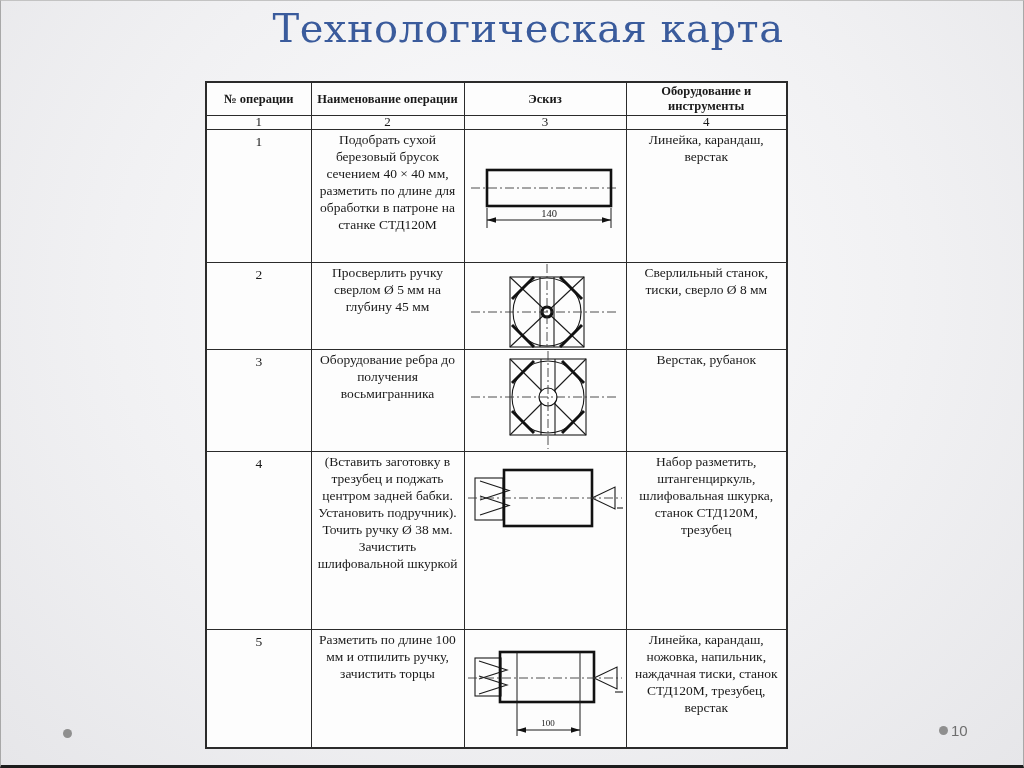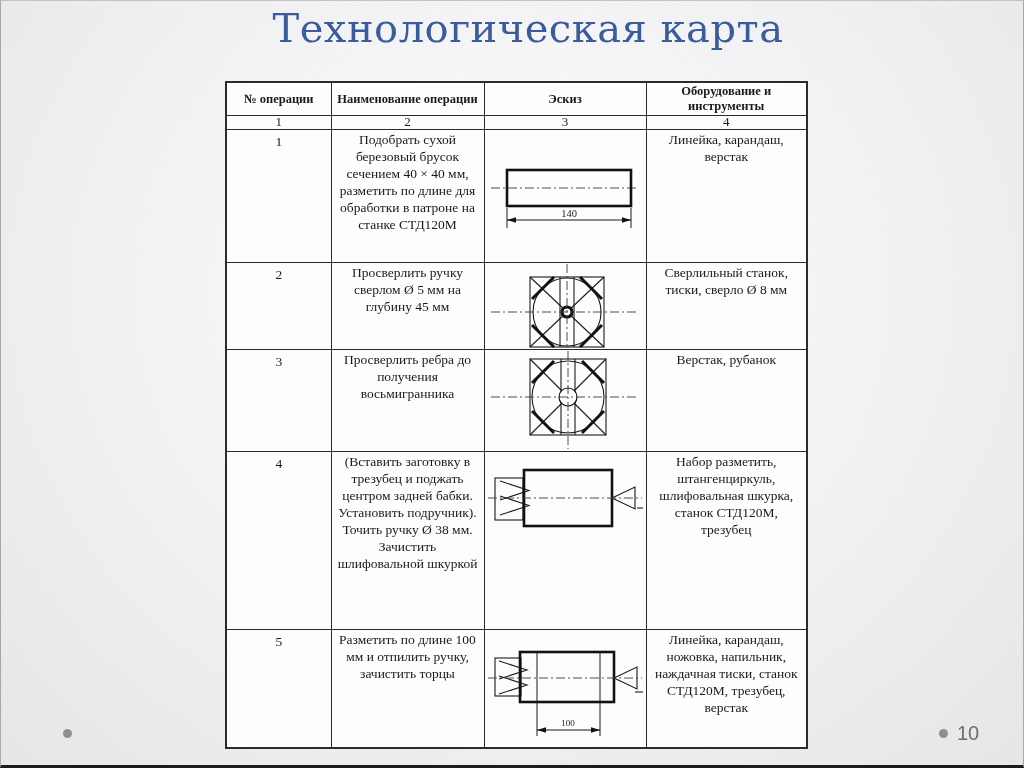--- a/index.html
+++ b/index.html
@@ -11,21 +11,21 @@
     box-sizing:border-box;
     font-family:"Liberation Serif","DejaVu Serif",serif;
     color:#1a1a1a;
   }
   .slide-title{
     position:absolute;top:4px;left:16px;width:100%;text-align:center;
     font-family:"DejaVu Serif","Liberation Serif",serif;
     font-size:40px;font-weight:400;color:#3a5b9c;letter-spacing:0.5px;
   }
   table.tech-table{
-    position:absolute;left:224px;top:80px;width:581px;
+    position:absolute;left:204px;top:80px;width:581px;
     border-collapse:collapse;table-layout:fixed;
     border:2px solid #2b2b2b;background:#fdfdfd;
   }
   .tech-table td,.tech-table th{
     border:1px solid #2b2b2b;padding:1px 4px;vertical-align:top;
     text-align:center;font-size:13.5px;line-height:1.26;overflow:hidden;
   }
   .tech-table th{font-size:12.5px;font-weight:bold;vertical-align:middle;line-height:1.2;padding:1px 2px;}
   tr.hdr{height:32px;} tr.colnums{height:14px;} 
   tr.r1{height:133px;} tr.r2{height:87px;} tr.r3{height:102px;} tr.r4{height:178px;} tr.r5{height:118px;}
@@ -34,22 +34,22 @@
   td.sketchcell{padding:0;text-align:center;}
   td.sketchcell svg{display:block;margin:0 auto;}
   svg .thin{stroke:#1a1a1a;stroke-width:1.1;fill:none;}
   svg .thick{stroke:#111;stroke-width:2.6;fill:none;}
   svg .chamfer{stroke:#111;stroke-width:3;fill:none;}
   svg .cl{stroke:#3a3a3a;stroke-width:0.9;fill:none;stroke-dasharray:9 3 2 3;}
   svg .dim{stroke:#1a1a1a;stroke-width:1;fill:none;}
   svg text{font-family:"Liberation Serif",serif;font-size:10.5px;fill:#1a1a1a;}
   .bullet-dot{position:absolute;width:9px;height:9px;border-radius:50%;background:#8f8f8f;}
   .page-num-group{
-    position:absolute;left:938px;top:721px;display:flex;align-items:center;gap:9px;
-    font-family:"Liberation Sans",sans-serif;font-size:20px;color:#6e6e6e;
+    position:absolute;left:938px;top:721px;display:flex;align-items:center;gap:3px;
+    font-family:"Liberation Sans",sans-serif;font-size:15px;color:#6e6e6e;
   }
   .page-num-group .dot{width:9px;height:9px;border-radius:50%;background:#8f8f8f;}
 </style>
 </head>
 <body>
 
 <div class="slide-title">Технологическая карта</div>
 
 <table class="tech-table">
   <colgroup>
@@ -109,21 +109,21 @@
         <circle cx="80" cy="49" r="5" fill="#fff" stroke="#111" stroke-width="3.2"></circle>
         <line class="cl" x1="4" y1="49" x2="152" y2="49"></line>
         <line class="cl" x1="80" y1="1" x2="80" y2="85"></line>
       </svg>
     </td>
     <td>Сверлильный станок, тиски, сверло Ø 8 мм</td>
   </tr>
 
   <tr class="r3">
     <td class="numcell">3</td>
-    <td>Просверлить ребра до получения восьмигранника</td>
+    <td>Оборудование ребра до получения восьмигранника</td>
     <td class="sketchcell">
       <svg width="156" height="100" viewBox="0 0 156 100">
         <rect class="thin" x="43" y="9" width="76" height="76"></rect>
         <line class="thin" x1="43" y1="9" x2="119" y2="85"></line>
         <line class="thin" x1="119" y1="9" x2="43" y2="85"></line>
         <circle class="thin" cx="81" cy="47" r="36"></circle>
         <line class="chamfer" x1="45" y1="33" x2="67" y2="11"></line>
         <line class="chamfer" x1="95" y1="11" x2="117" y2="33"></line>
         <line class="chamfer" x1="45" y1="61" x2="67" y2="83"></line>
         <line class="chamfer" x1="95" y1="83" x2="117" y2="61"></line>

